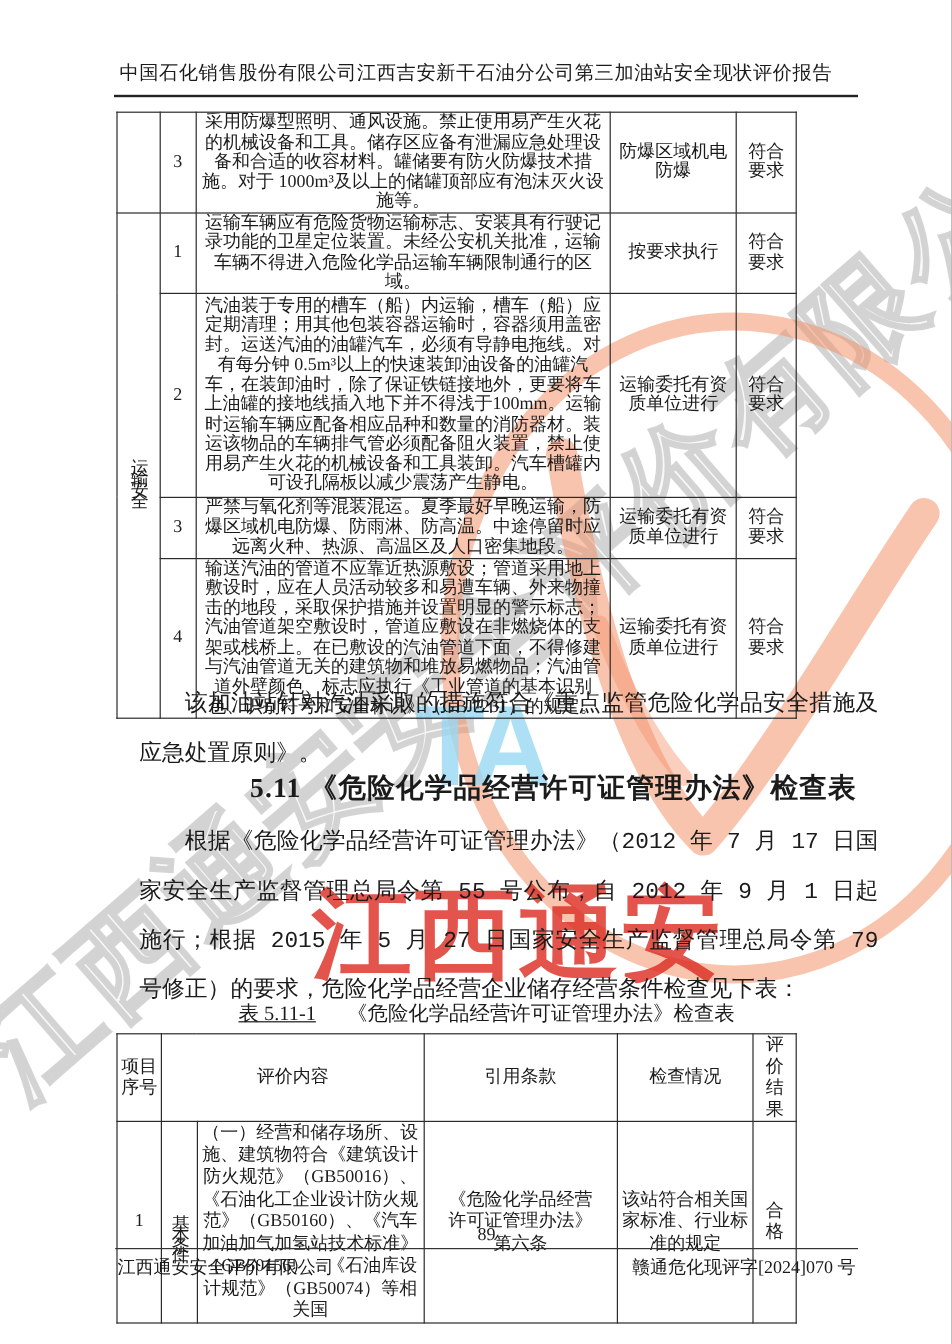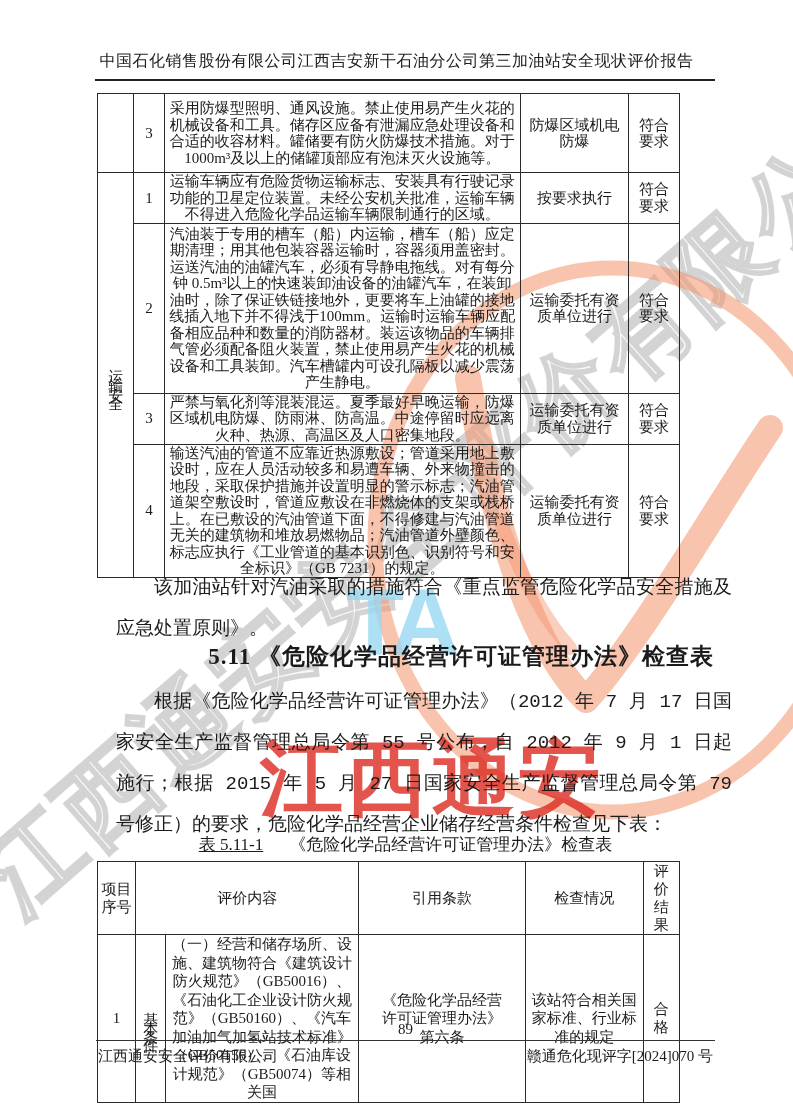--- a/index.html
+++ b/index.html
@@ -26,21 +26,21 @@
     font-size:95px;font-weight:bold;letter-spacing:-6px;
     color:rgba(152,216,242,0.8);
   }
   .wm-red{
     left:260px;top:724px;
     font-size:83px;font-weight:bold;letter-spacing:3px;white-space:nowrap;
     color:rgba(220,46,36,0.82);
     text-align:right;
   }
   
-  .content{position:absolute;left:0;top:0;width:664px;height:1120px;z-index:2;padding-left:16px;}
+  .content{position:absolute;left:0;top:0;width:664px;height:1120px;z-index:2;}
   .hdr-title{position:absolute;top:51px;left:0;width:793px;text-align:center;
     font-size:16px;letter-spacing:.5px;}
   .hdr-rule{position:absolute;top:79px;left:95px;width:620px;height:2px;background:#222;}
 
   table.doc{border-collapse:collapse;table-layout:fixed;font-size:15px;line-height:16.5px;}
   table.doc td,table.doc th{border:1px solid #2b2b2b;padding:0 3px;overflow:hidden;
     font-weight:normal;vertical-align:middle;text-align:center;}
   td.jc{text-align:justify;text-align-last:center;}
   td.vlabel{letter-spacing:0;}
   .vtext{writing-mode:vertical-rl;text-orientation:upright;letter-spacing:9px;margin:0 auto;}

